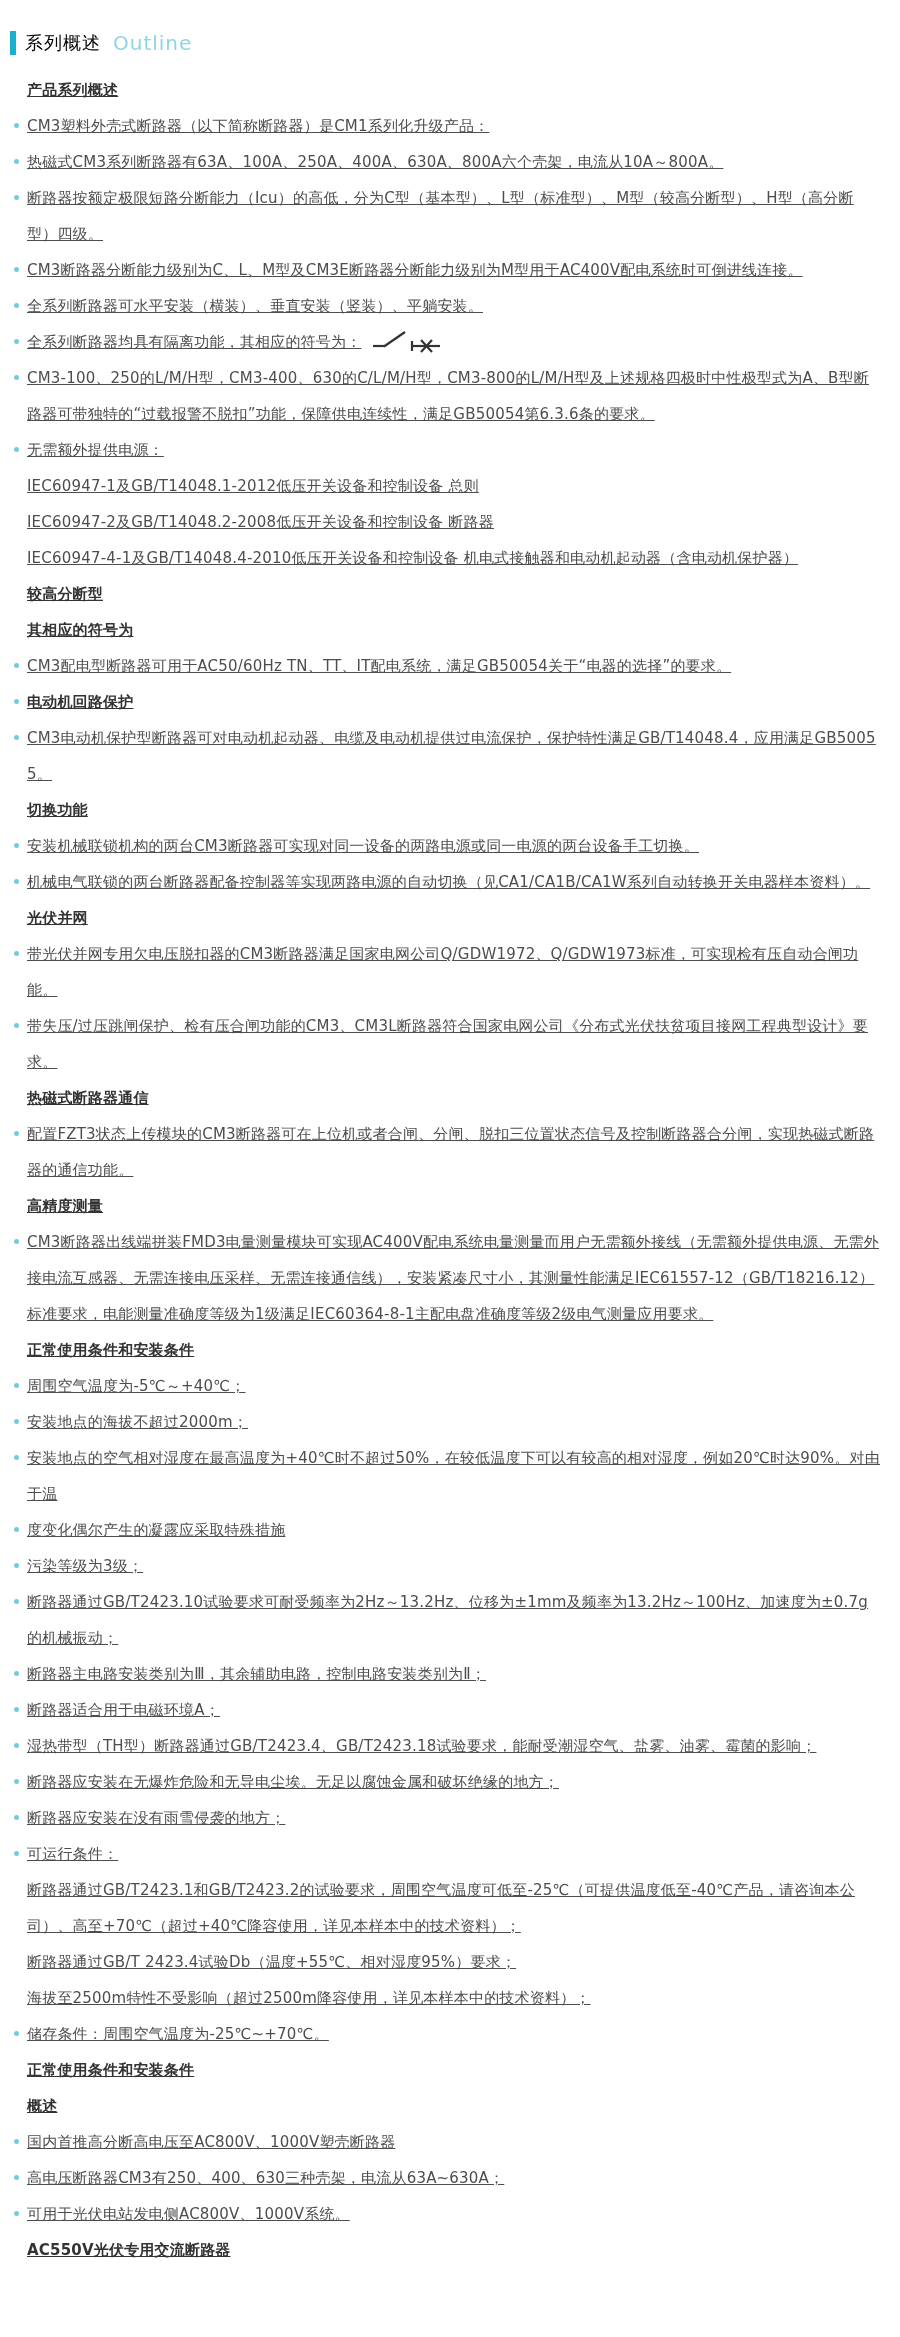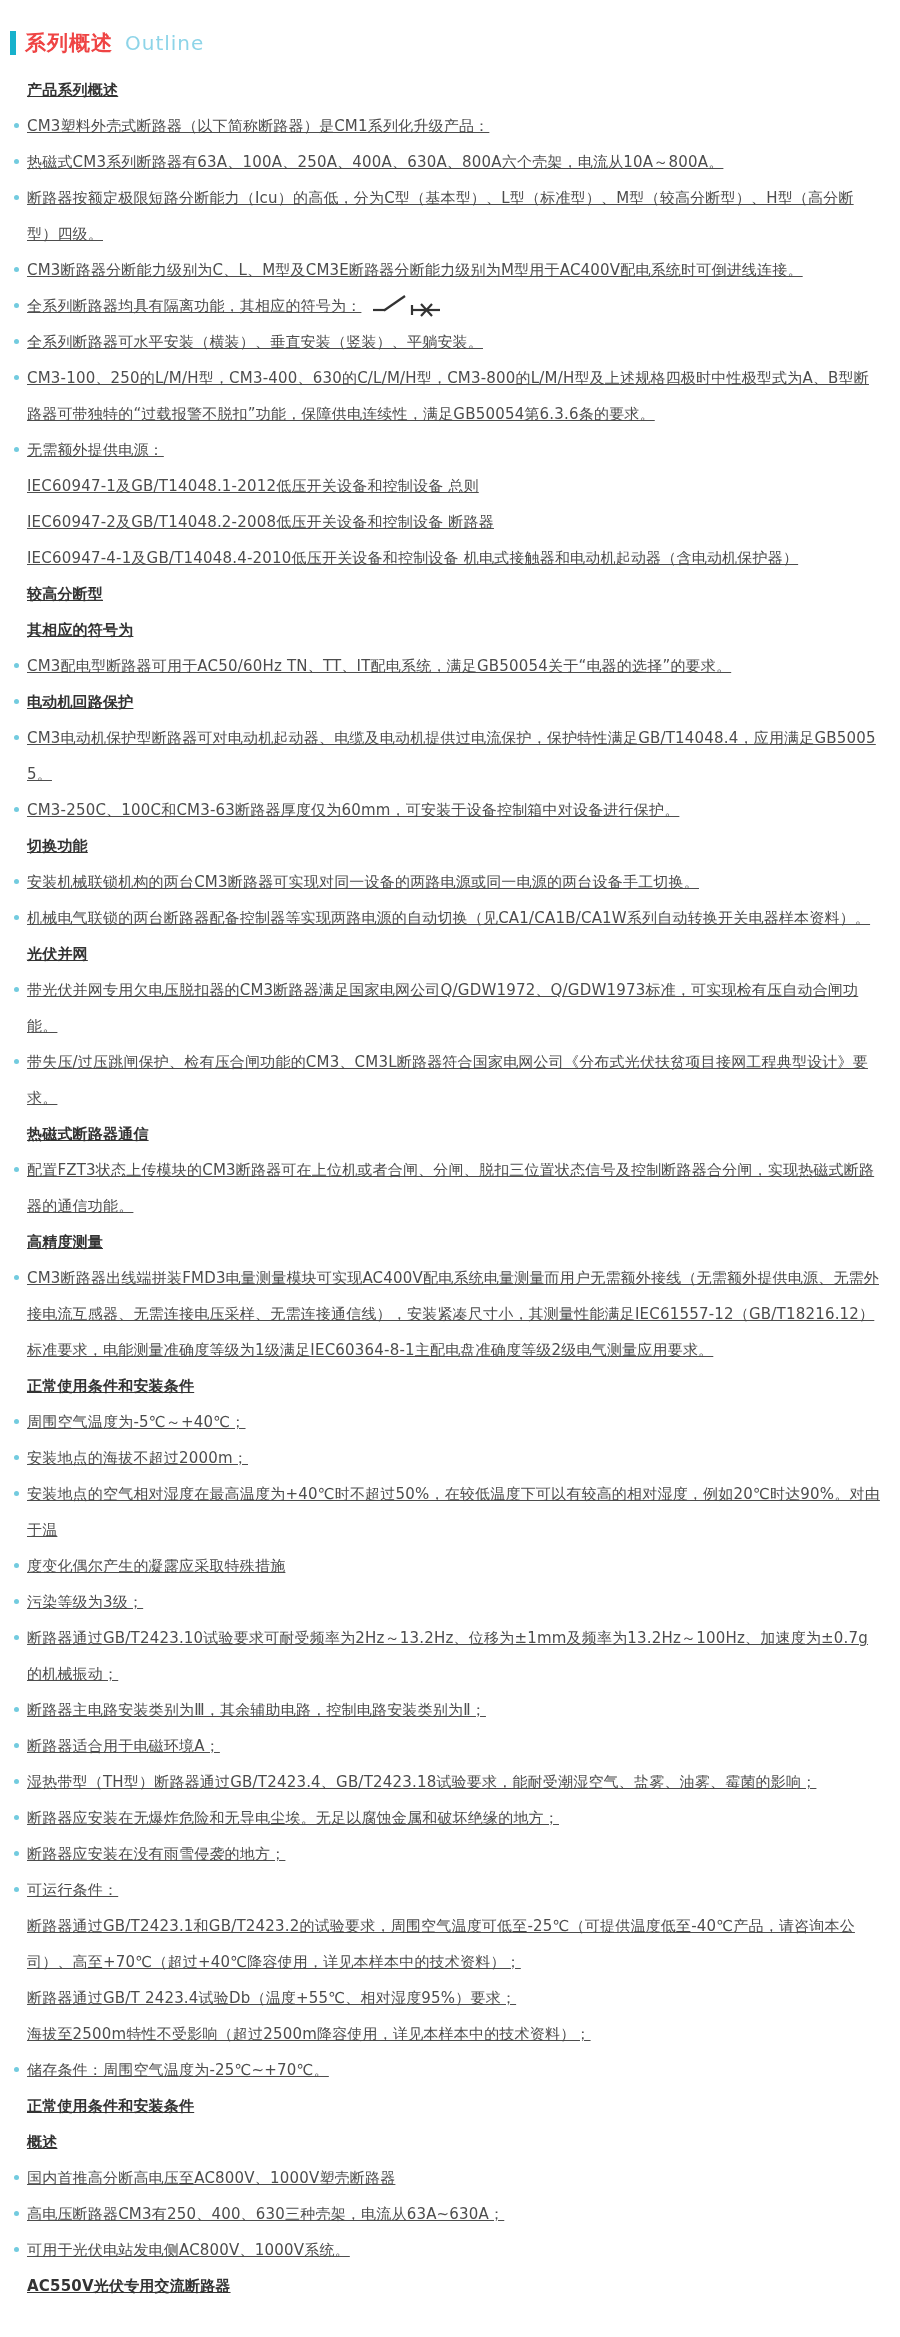--- a/index.html
+++ b/index.html
@@ -7,21 +7,21 @@
     width:900px;height:2337px;
     background:#ffffff;
     font-family:"DejaVu Sans","Liberation Sans",sans-serif;
     color:#4d4d4d;
     overflow:hidden;
   }
   .page{width:900px;box-sizing:border-box;padding:28px 20px 0 10px;}
   
   .hdr{display:flex;align-items:center;height:30px;margin-bottom:14px;}
   .hdr .bar{width:6px;height:24px;background:#17b1cc;margin-right:9px;}
-  .hdr .zh{font-size:21px;font-weight:700;color:#ef4444;letter-spacing:1px;}
+  .hdr .zh{font-size:18px;font-weight:400;color:#000000;letter-spacing:1px;}
   .hdr .en{font-size:20px;font-weight:400;color:#8dd4e8;margin-left:12px;letter-spacing:1px;}
   
   .content{margin-top:6px;}
   .line{
     position:relative;
     box-sizing:border-box;
     padding-left:17px;
     font-size:15px;
     line-height:36px;
     color:#4d4d4d;
@@ -50,32 +50,32 @@
   <div class="line heading"><span class="txt">产品系列概述</span></div>
 
   <div class="line bullet"><span class="dot"></span><span class="txt">CM3塑料外壳式断路器（以下简称断路器）是CM1系列化升级产品：</span></div>
 
   <div class="line bullet"><span class="dot"></span><span class="txt">热磁式CM3系列断路器有63A、100A、250A、400A、630A、800A六个壳架，电流从10A～800A。</span></div>
 
   <div class="line bullet"><span class="dot"></span><span class="txt">断路器按额定极限短路分断能力（Icu）的高低，分为C型（基本型）、L型（标准型）、M型（较高分断型）、H型（高分断型）四级。</span></div>
 
   <div class="line bullet"><span class="dot"></span><span class="txt">CM3断路器分断能力级别为C、L、M型及CM3E断路器分断能力级别为M型用于AC400V配电系统时可倒进线连接。</span></div>
 
+  <div class="line bullet"><span class="dot"></span><span class="txt">全系列断路器可水平安装（横装）、垂直安装（竖装）、平躺安装。</span></div>
+
   <div class="line bullet"><span class="dot"></span><span class="txt">全系列断路器均具有隔离功能，其相应的符号为：</span>
   <span class="iso-symbol"><svg width="72" height="26" viewBox="0 0 72 26" xmlns="http://www.w3.org/2000/svg">
     <line x1="1" y1="19" x2="13" y2="19" stroke="#333" stroke-width="2.2"></line>
     <line x1="12" y1="19.5" x2="33" y2="5" stroke="#333" stroke-width="2.2"></line>
     <line x1="40" y1="14" x2="40" y2="24" stroke="#333" stroke-width="2.2"></line>
     <line x1="40" y1="19" x2="68" y2="19" stroke="#333" stroke-width="2.2"></line>
     <line x1="49" y1="13" x2="60" y2="25" stroke="#333" stroke-width="2.2"></line>
     <line x1="60" y1="13" x2="49" y2="25" stroke="#333" stroke-width="2.2"></line>
   </svg></span>
 </div>
-
-  <div class="line bullet"><span class="dot"></span><span class="txt">全系列断路器可水平安装（横装）、垂直安装（竖装）、平躺安装。</span></div>
 
   <div class="line bullet"><span class="dot"></span><span class="txt">CM3-100、250的L/M/H型，CM3-400、630的C/L/M/H型，CM3-800的L/M/H型及上述规格四极时中性极型式为A、B型断路器可带独特的“过载报警不脱扣”功能，保障供电连续性，满足GB50054第6.3.6条的要求。</span></div>
 
   <div class="line bullet"><span class="dot"></span><span class="txt">无需额外提供电源：</span></div>
 
   <div class="line plain"><span class="txt">IEC60947-1及GB/T14048.1-2012低压开关设备和控制设备 总则</span></div>
 
   <div class="line plain"><span class="txt">IEC60947-2及GB/T14048.2-2008低压开关设备和控制设备 断路器</span></div>
 
   <div class="line plain"><span class="txt">IEC60947-4-1及GB/T14048.4-2010低压开关设备和控制设备 机电式接触器和电动机起动器（含电动机保护器）</span></div>
@@ -85,21 +85,20 @@
   <div class="line heading"><span class="txt">其相应的符号为</span></div>
 
   <div class="line bullet"><span class="dot"></span><span class="txt">CM3配电型断路器可用于AC50/60Hz TN、TT、IT配电系统，满足GB50054关于“电器的选择”的要求。</span></div>
 
   <div class="line bullet"><span class="dot"></span></div>
 
   <div class="line heading"><span class="txt">电动机回路保护</span></div>
 
   <div class="line bullet"><span class="dot"></span><span class="txt">CM3电动机保护型断路器可对电动机起动器、电缆及电动机提供过电流保护，保护特性满足GB/T14048.4，应用满足GB50055。</span></div>
 
-  <div class="line bullet"><span class="dot"></span><span class="txt">CM3-250C、100C和CM3-63断路器厚度仅为60mm，可安装于设备控制箱中对设备进行保护。</span></div>
 
   <div class="line heading"><span class="txt">切换功能</span></div>
 
   <div class="line bullet"><span class="dot"></span><span class="txt">安装机械联锁机构的两台CM3断路器可实现对同一设备的两路电源或同一电源的两台设备手工切换。</span></div>
 
   <div class="line bullet"><span class="dot"></span><span class="txt">机械电气联锁的两台断路器配备控制器等实现两路电源的自动切换（见CA1/CA1B/CA1W系列自动转换开关电器样本资料）。</span></div>
 
   <div class="line heading"><span class="txt">光伏并网</span></div>
 
   <div class="line bullet"><span class="dot"></span><span class="txt">带光伏并网专用欠电压脱扣器的CM3断路器满足国家电网公司Q/GDW1972、Q/GDW1973标准，可实现检有压自动合闸功能。</span></div>

